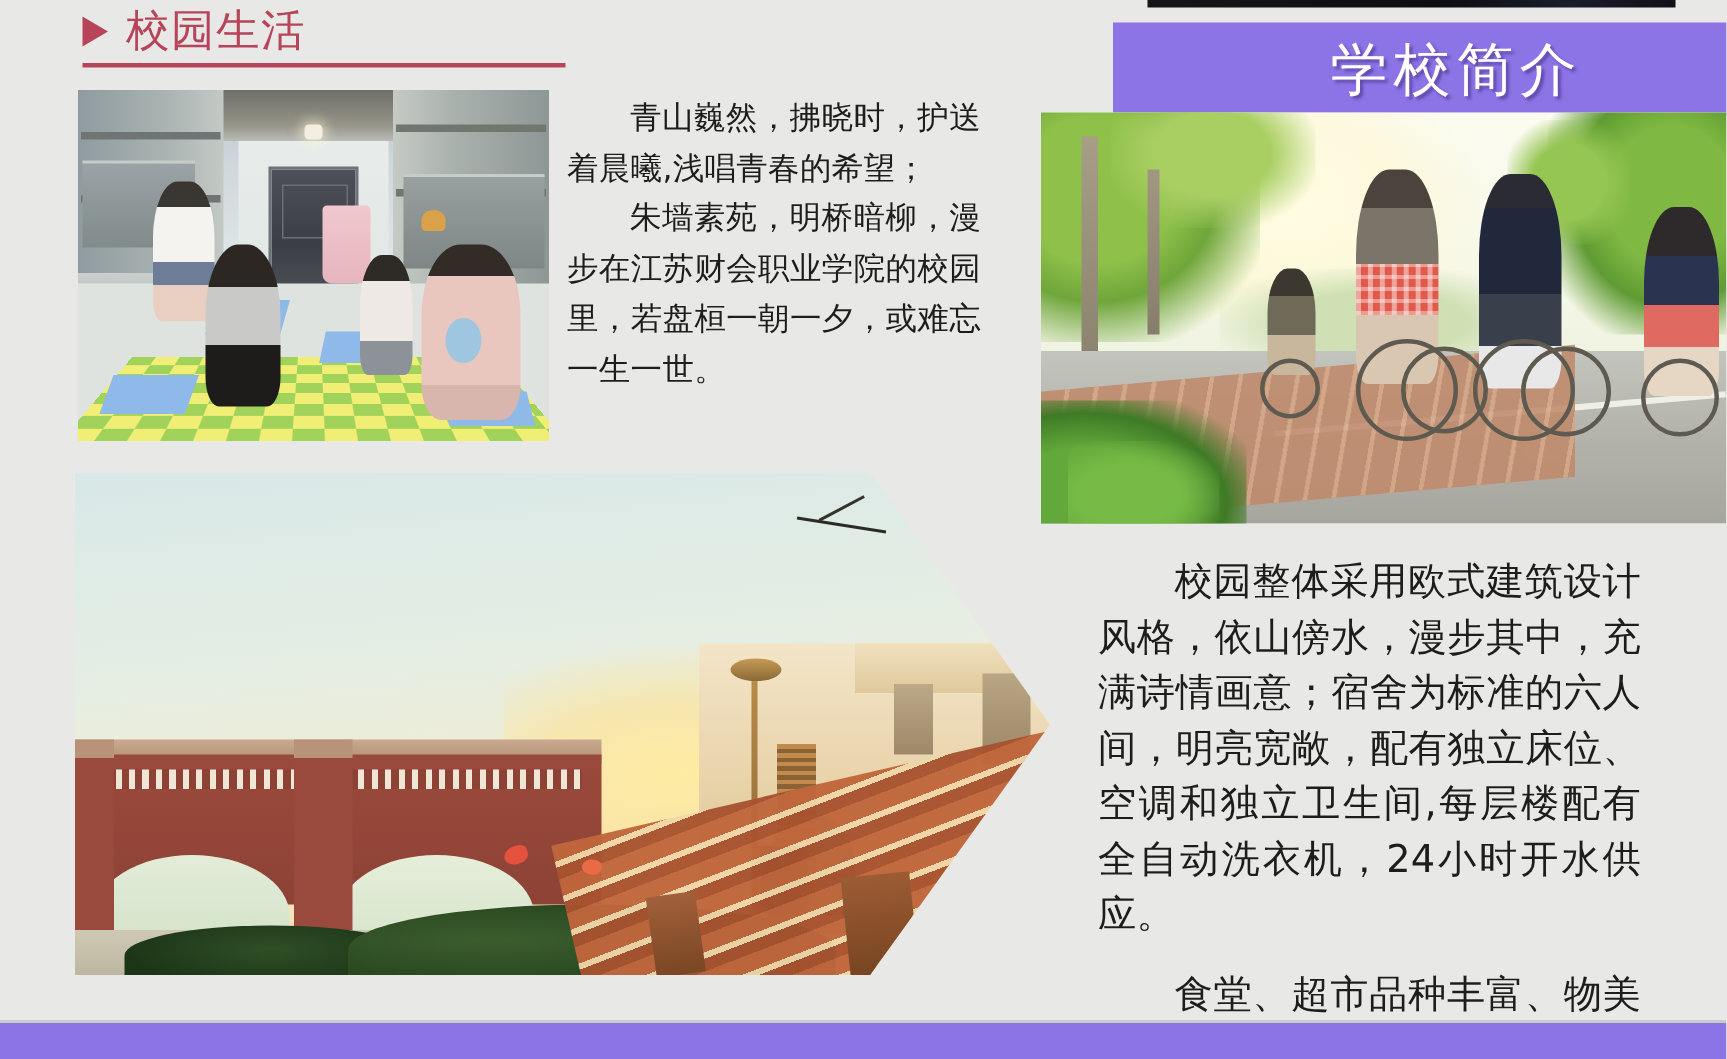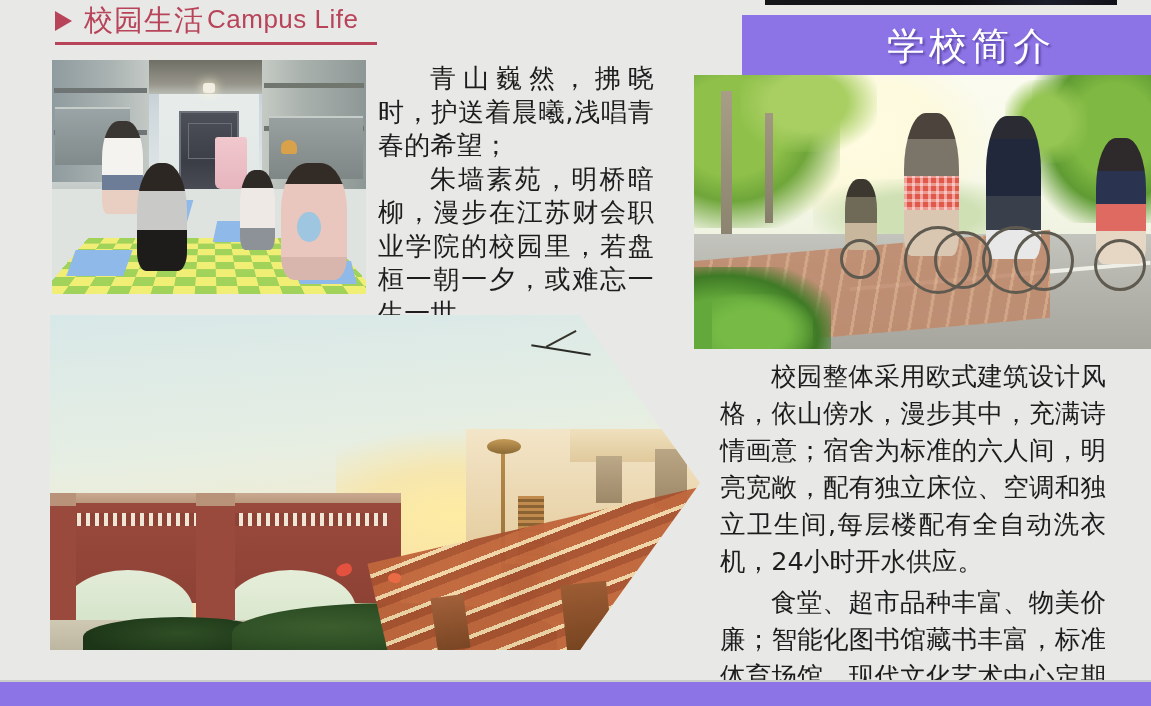--- a/index.html
+++ b/index.html
@@ -106,21 +106,21 @@
     border-radius:42% 42% 16% 16%;}
   .dorm .p4{position:absolute;right:6%;top:44%;width:21%;height:50%;
     background:linear-gradient(180deg,#332b26 0 18%,#e9c7bf 18% 80%,#d8b6ae 80% 100%);
     border-radius:40% 40% 20% 20%;}
   .dorm .p4:after{content:"";position:absolute;left:24%;top:42%;width:36%;height:26%;
     background:#9fc6e0;border-radius:50%;}
 
   
   .poem{
     position:absolute;left:378px;top:62px;width:276px;
-    font-size:26px;line-height:33.5px;color:#1d1d1d;
+    font-size:21px;line-height:33.5px;color:#1d1d1d;
     text-align:justify;letter-spacing:.2px;
   }
   .poem p{margin:0;text-indent:2em;}
 
   
   .campus-wrap{
     position:absolute;left:50px;top:315px;width:650px;height:335px;
     -webkit-clip-path:polygon(0 0,530px 0,650px 168px,530px 335px,0 335px);
     clip-path:polygon(0 0,530px 0,650px 168px,530px 335px,0 335px);
     overflow:hidden;
@@ -256,37 +256,36 @@
   .w4{right:1%;top:60%;width:46px;height:46px;}
   .w5{left:52.5%;top:57%;width:52px;height:52px;}
   .w6{left:70%;top:57%;width:54px;height:54px;}
 
   
   .rtext{
     position:absolute;left:716px;top:354px;width:394px;
     font-size:25.5px;line-height:37px;color:#1d1d1d;
     text-align:justify;letter-spacing:.1px;
   }
-  .rtext p{margin:4px;text-indent:2em;}
+  .rtext p{margin:16px;text-indent:2em;}
 
   
   .bottom-bar{position:absolute;left:0;bottom:0;width:100%;height:24px;background:#8c73e6;}
   .bottom-edge{position:absolute;left:0;bottom:24px;width:100%;height:2px;background:#c9cdc8;}
 </style>
 </head>
 <body>
 
 <div class="slide">
 
   <div class="top-strip"></div>
 
   <div class="section-head">
     <div class="tri"></div>
     <div class="head-cn">校园生活</div>
-    <div class="head-en">Campus Life</div>
     <div class="head-rule"></div>
   </div>
 
   <div class="dorm">
     <div class="wallbg"></div>
     <div class="corrwall"></div>
     <div class="ceil"></div>
     <div class="bunkL">
         <div class="bar" style="top:12%"></div>
         <div class="bar" style="top:30%"></div>

